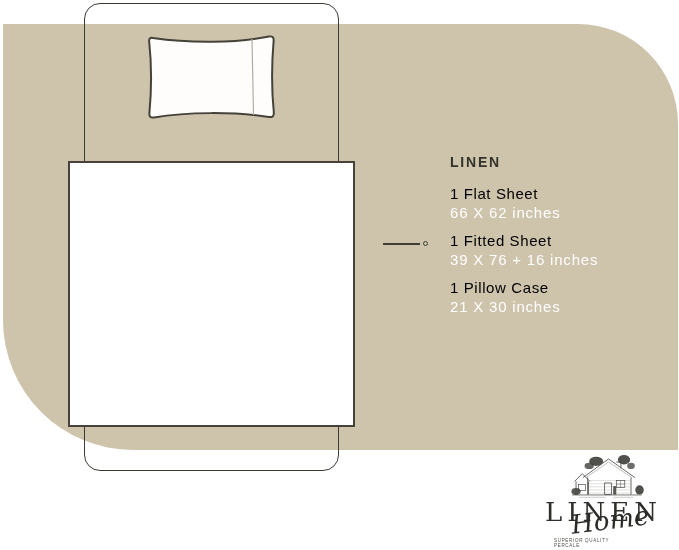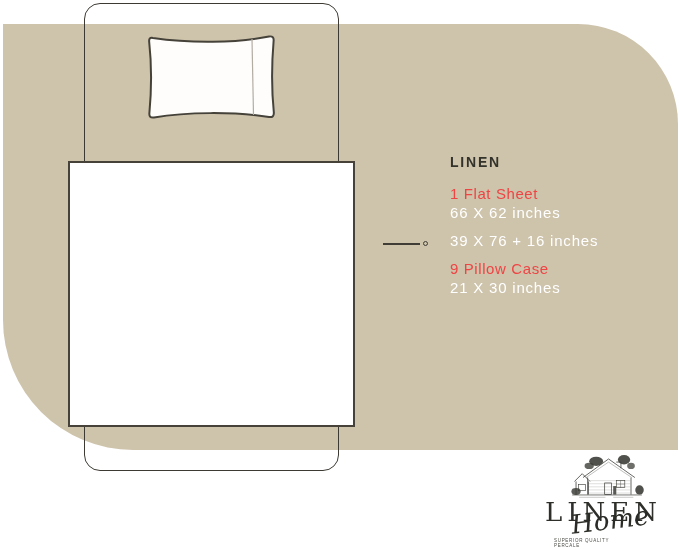--- a/index.html
+++ b/index.html
@@ -37,21 +37,21 @@
     border:1.3px solid #3f3d35; border-radius:50%; background:transparent; box-sizing:border-box;
   }
   
   .specs { position:absolute; left:450px; top:152px; width:220px; }
   .size-label {
     font-size:14px; font-weight:bold; letter-spacing:1.8px;
     color:#33332b; line-height:20px; margin-bottom:12px;
   }
   .spec-row { margin-bottom:9px; }
   .spec-label {
-    font-size:15px; color:#ef4444; letter-spacing:.6px; line-height:19px;
+    font-size:15px; color:#000000; letter-spacing:.6px; line-height:19px;
   }
   .spec-value {
     font-size:15px; color:#ffffff; letter-spacing:.8px; line-height:19px;
   }
   
   .logo { position:absolute; left:540px; top:450px; width:134px; height:100px; text-align:left; }
   .logo-house { display:block; margin:2px auto 0; width:84px; height:48px; }
   .brand-name {
     font-family:"DejaVu Serif", serif; font-size:26px; line-height:24px;
     letter-spacing:5px; color:#2e2e2a; margin-top:0; text-indent:5px;
@@ -97,25 +97,26 @@
 
   <div class="specs">
     <div class="size-label">LINEN</div>
 
     <div class="spec-row">
       <div class="spec-label">1 Flat Sheet</div>
       <div class="spec-value">66 X 62 inches</div>
     </div>
 
     <div class="spec-row">
+      <div class="spec-label">1 Fitted Sheet</div>
       <div class="spec-value">39 X 76 + 16 inches</div>
     </div>
 
     <div class="spec-row">
-      <div class="spec-label">9 Pillow Case</div>
+      <div class="spec-label">1 Pillow Case</div>
       <div class="spec-value">21 X 30 inches</div>
     </div>
   </div>
 
   <div class="logo">
     <svg class="logo-house" viewBox="0 0 100 62" xmlns="http://www.w3.org/2000/svg">
       <g stroke="#3c3c38" stroke-width="1" fill="none">
         <path d="M62,13 h6 v8"></path>
         <path d="M19,33 L52,9 L86,33"></path>
         <path d="M23,33 L52,13 L82,33" stroke-width="0.6" opacity="0.7"></path>

